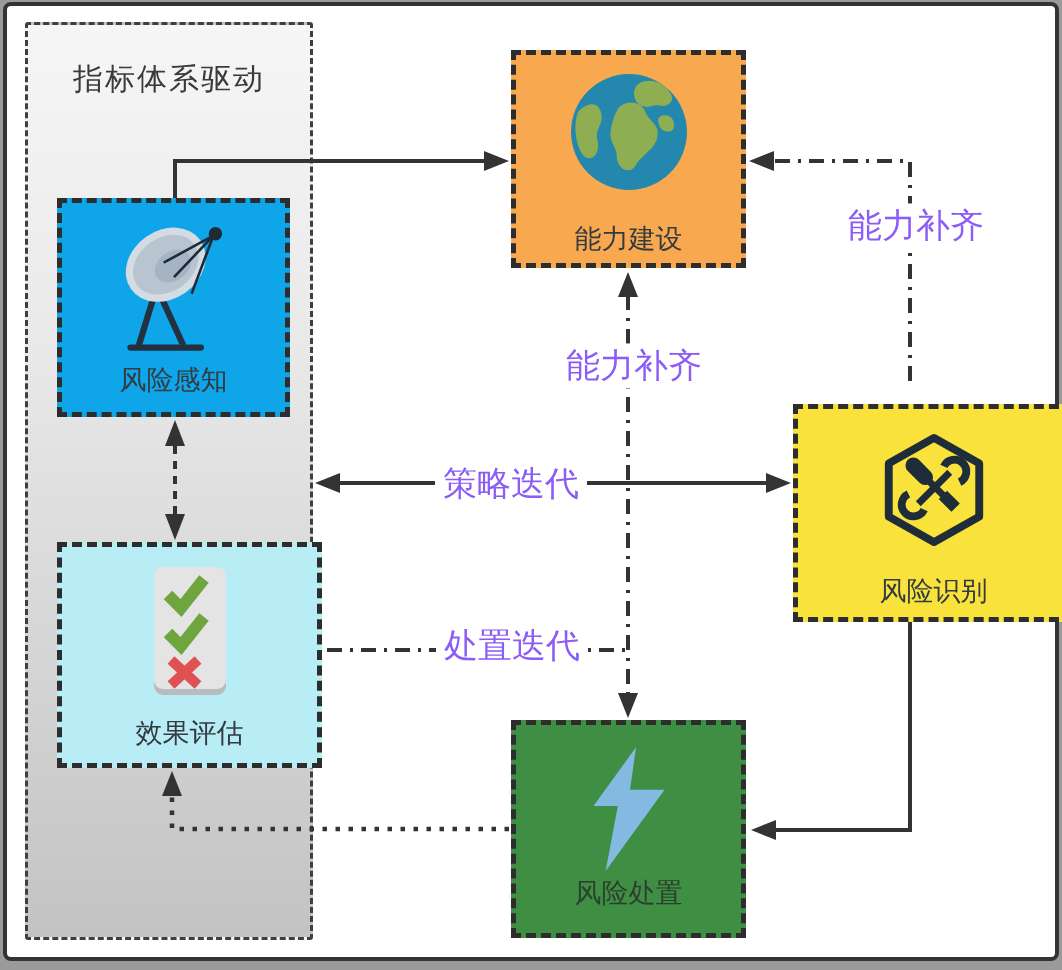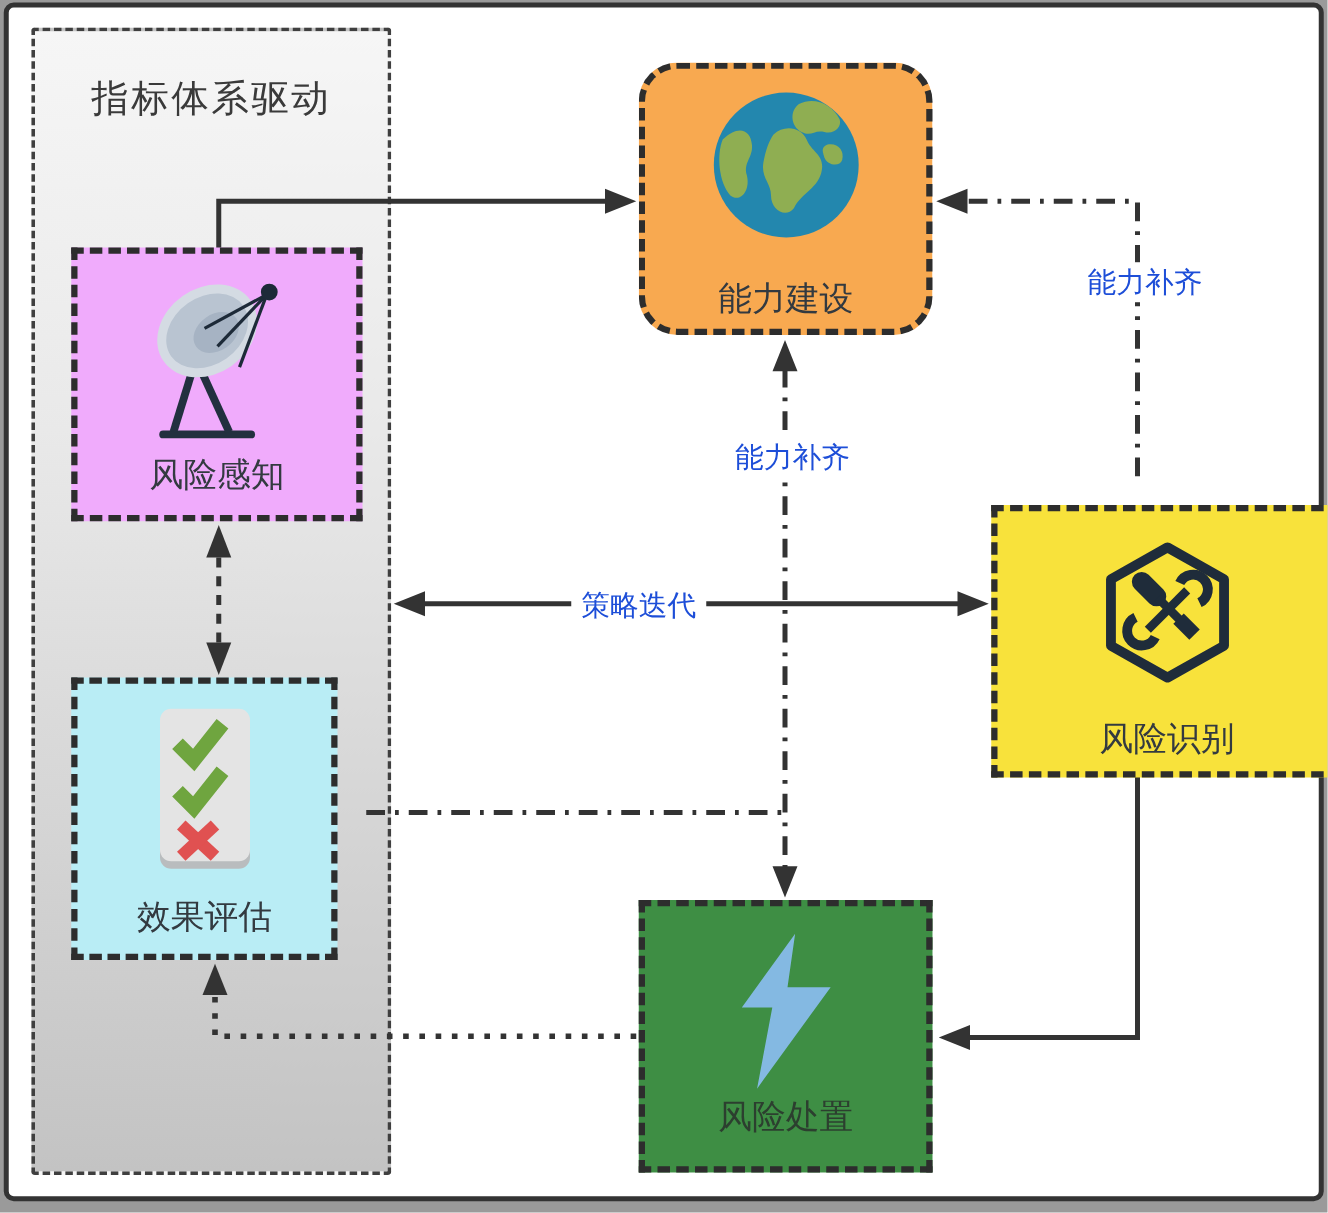--- a/index.html
+++ b/index.html
@@ -23,38 +23,38 @@
     position:absolute;left:0;top:34px;width:100%;text-align:center;
     font-size:30px;letter-spacing:2px;color:#3a3a3a;
   }
   .connectors{position:absolute;left:0;top:0;width:1062px;height:970px;z-index:2;pointer-events:none;}
   .node{
     position:absolute;box-sizing:border-box;border:5px dashed #2d2d2d;
     z-index:3;display:flex;flex-direction:column;align-items:center;justify-content:flex-end;
   }
   .node .icon{position:absolute;left:50%;transform:translateX(-50%);}
   .node-label{font-size:27px;color:#333a40;line-height:1;}
-  .n-perception{left:57px;top:198px;width:233px;height:219px;background:#f0abfc;}
+  .n-perception{left:57px;top:198px;width:233px;height:219px;background:#0ea5e9;}
   .n-perception .icon{top:12px;}
   .n-perception .node-label{margin-bottom:18px;}
-  .n-evaluation{left:57px;top:542px;width:213px;height:226px;background:#b9edf5;}
+  .n-evaluation{left:57px;top:542px;width:265px;height:226px;background:#b9edf5;}
   .n-evaluation .icon{top:14px;}
   .n-evaluation .node-label{margin-bottom:16px;}
-  .n-capability{left:511px;top:50px;width:235px;height:218px;background:#f8a950;border-radius:31px;}
+  .n-capability{left:511px;top:50px;width:235px;height:218px;background:#f8a950;}
   .n-capability .icon{top:16px;}
   .n-capability .node-label{margin-bottom:10px;}
   .n-identification{left:793px;top:404px;width:281px;height:218px;background:#f8e23b;}
   .n-identification .icon{top:22px;}
   .n-identification .node-label{margin-bottom:12px;}
   .n-disposal{left:511px;top:720px;width:235px;height:218px;background:#3e8e44;align-items:center;}
   .n-disposal .icon{top:18px;}
   .n-disposal .node-label{margin-bottom:26px;color:#2c3f2f;}
   .edge-label{
     position:absolute;z-index:4;transform:translate(-50%,-50%);
-    background:#ffffff;padding:3px 8px;font-size:23px;color:#1d4ed8;
+    background:#ffffff;padding:3px 8px;font-size:34px;color:#8b5cf6;
     white-space:nowrap;line-height:1.15;
   }
   .el-risk-status{left:194px;top:483px;}
   .el-capfill-right{left:916px;top:226px;}
   .el-capfill-center{left:634px;top:366px;}
   .el-strategy{left:511px;top:484px;}
   .el-disposal-iter{left:512px;top:646px;}
 </style>
 </head>
 <body>
@@ -164,14 +164,15 @@
       <svg width="92" height="132" viewBox="0 0 90 130">
         <polygon points="52,4 10,62 34,62 22,126 80,46 46,46" fill="#84b9e2"></polygon>
       </svg>
     </span>
     <span class="node-label">风险处置</span>
   </div>
 
   <div class="edge-label el-capfill-right">能力补齐</div>
   <div class="edge-label el-capfill-center">能力补齐</div>
   <div class="edge-label el-strategy">策略迭代</div>
+  <div class="edge-label el-disposal-iter">处置迭代</div>
 
 </div>
 
 </body></html>

